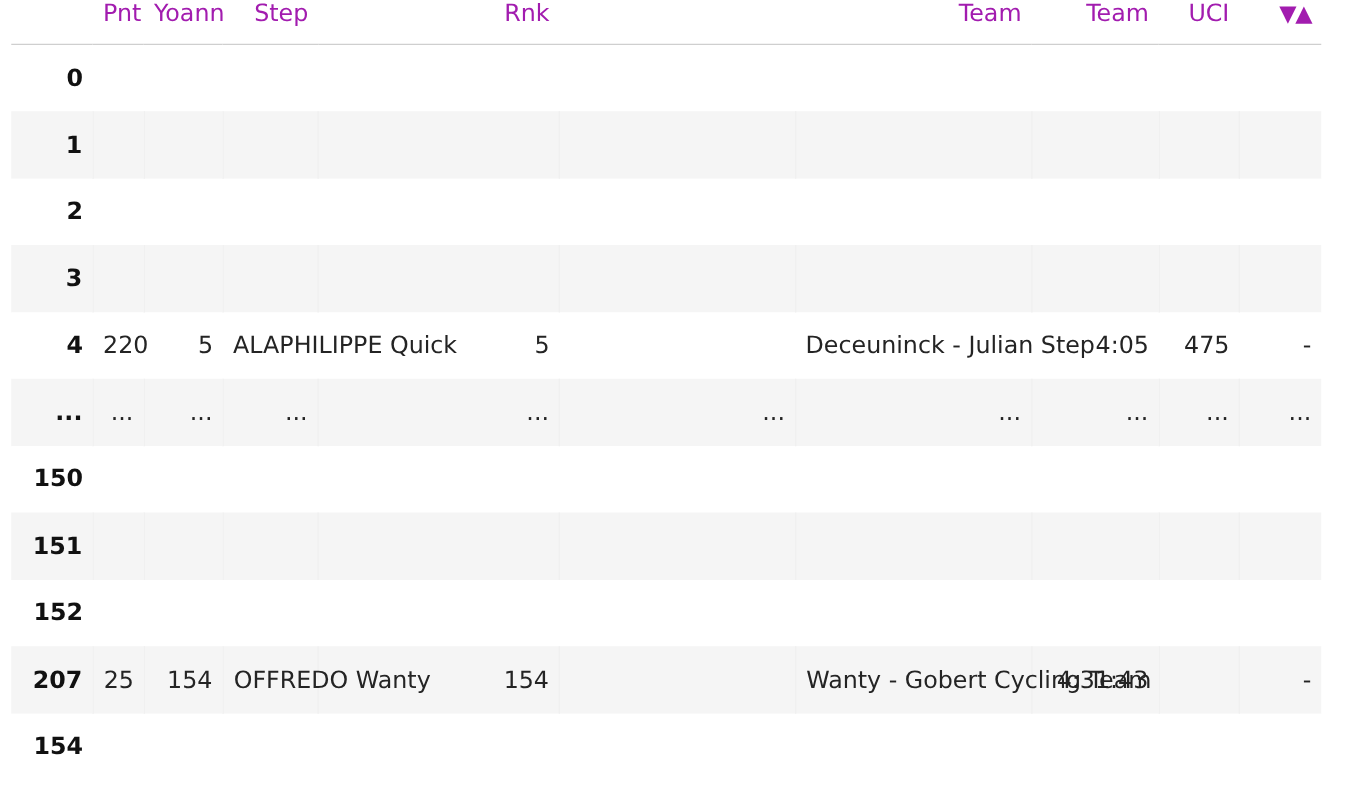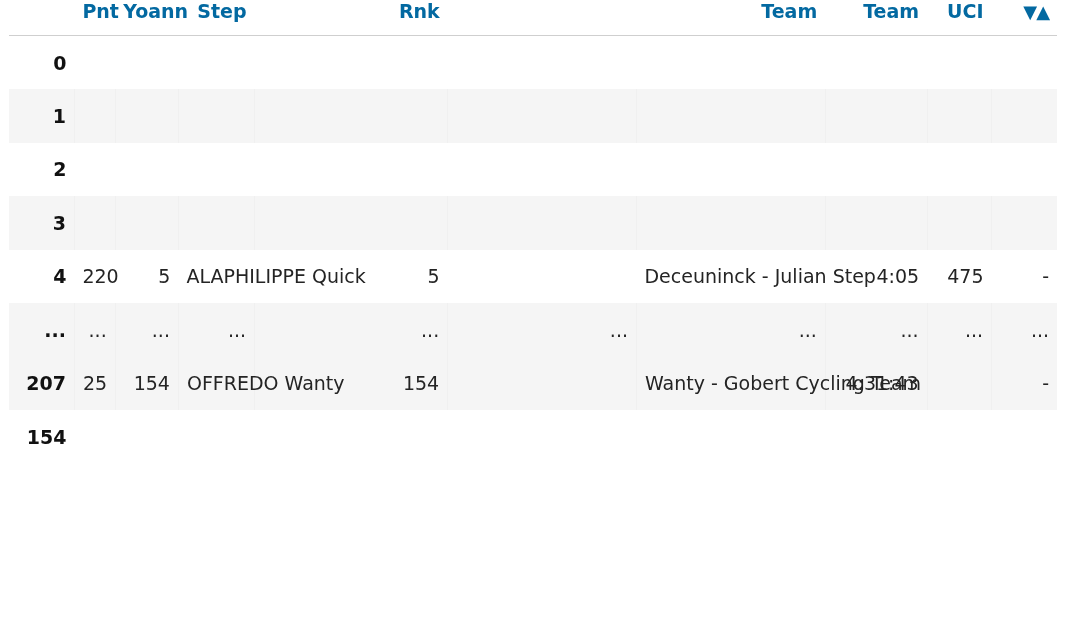--- a/index.html
+++ b/index.html
@@ -38,23 +38,23 @@
   col.c-prev  { width: 59px; }
   col.c-rider { width: 71px; }
   col.c-rnk   { width: 180px; }
   col.c-gap   { width: 176px; }
   col.c-team  { width: 176px; }
   col.c-time  { width: 95px; }
   col.c-uci   { width: 60px; }
   col.c-sort  { width: 61px; }
 
   table.dataframe thead th {
-    font-weight: bold;
-    font-size: 19px;
-    color: #0369a1;
+    font-weight: normal;
+    font-size: 19px;
+    color: #a21caf;
     text-align: right;
     padding: 0 8px 13px 8px;
     vertical-align: bottom;
     border-bottom: 1px solid #cfcfcf;
     white-space: nowrap;
   }
 
   table.dataframe thead th.blank {
     border-bottom: 1px solid #cfcfcf;
   }
@@ -205,20 +205,56 @@
           <td>...</td>
           <td>...</td>
           <td>...</td>
           <td>...</td>
           <td>...</td>
           <td>...</td>
           <td>...</td>
           <td>...</td>
           <td>...</td>
         </tr>
+        <tr class="even">
+          <th class="row-index">150</th>
+          <td></td>
+          <td></td>
+          <td></td>
+          <td></td>
+          <td></td>
+          <td></td>
+          <td></td>
+          <td></td>
+          <td></td>
+        </tr>
+        <tr class="odd">
+          <th class="row-index">151</th>
+          <td></td>
+          <td></td>
+          <td></td>
+          <td></td>
+          <td></td>
+          <td></td>
+          <td></td>
+          <td></td>
+          <td></td>
+        </tr>
+        <tr class="even">
+          <th class="row-index">152</th>
+          <td></td>
+          <td></td>
+          <td></td>
+          <td></td>
+          <td></td>
+          <td></td>
+          <td></td>
+          <td></td>
+          <td></td>
+        </tr>
         <tr class="odd">
           <th class="row-index">207</th>
           <td>25</td>
           <td>154</td>
           <td>OFFREDO Wanty</td>
           <td>154</td>
           <td></td>
           <td>Wanty - Gobert Cycling Team</td>
           <td>4:31:43</td>
           <td></td>

